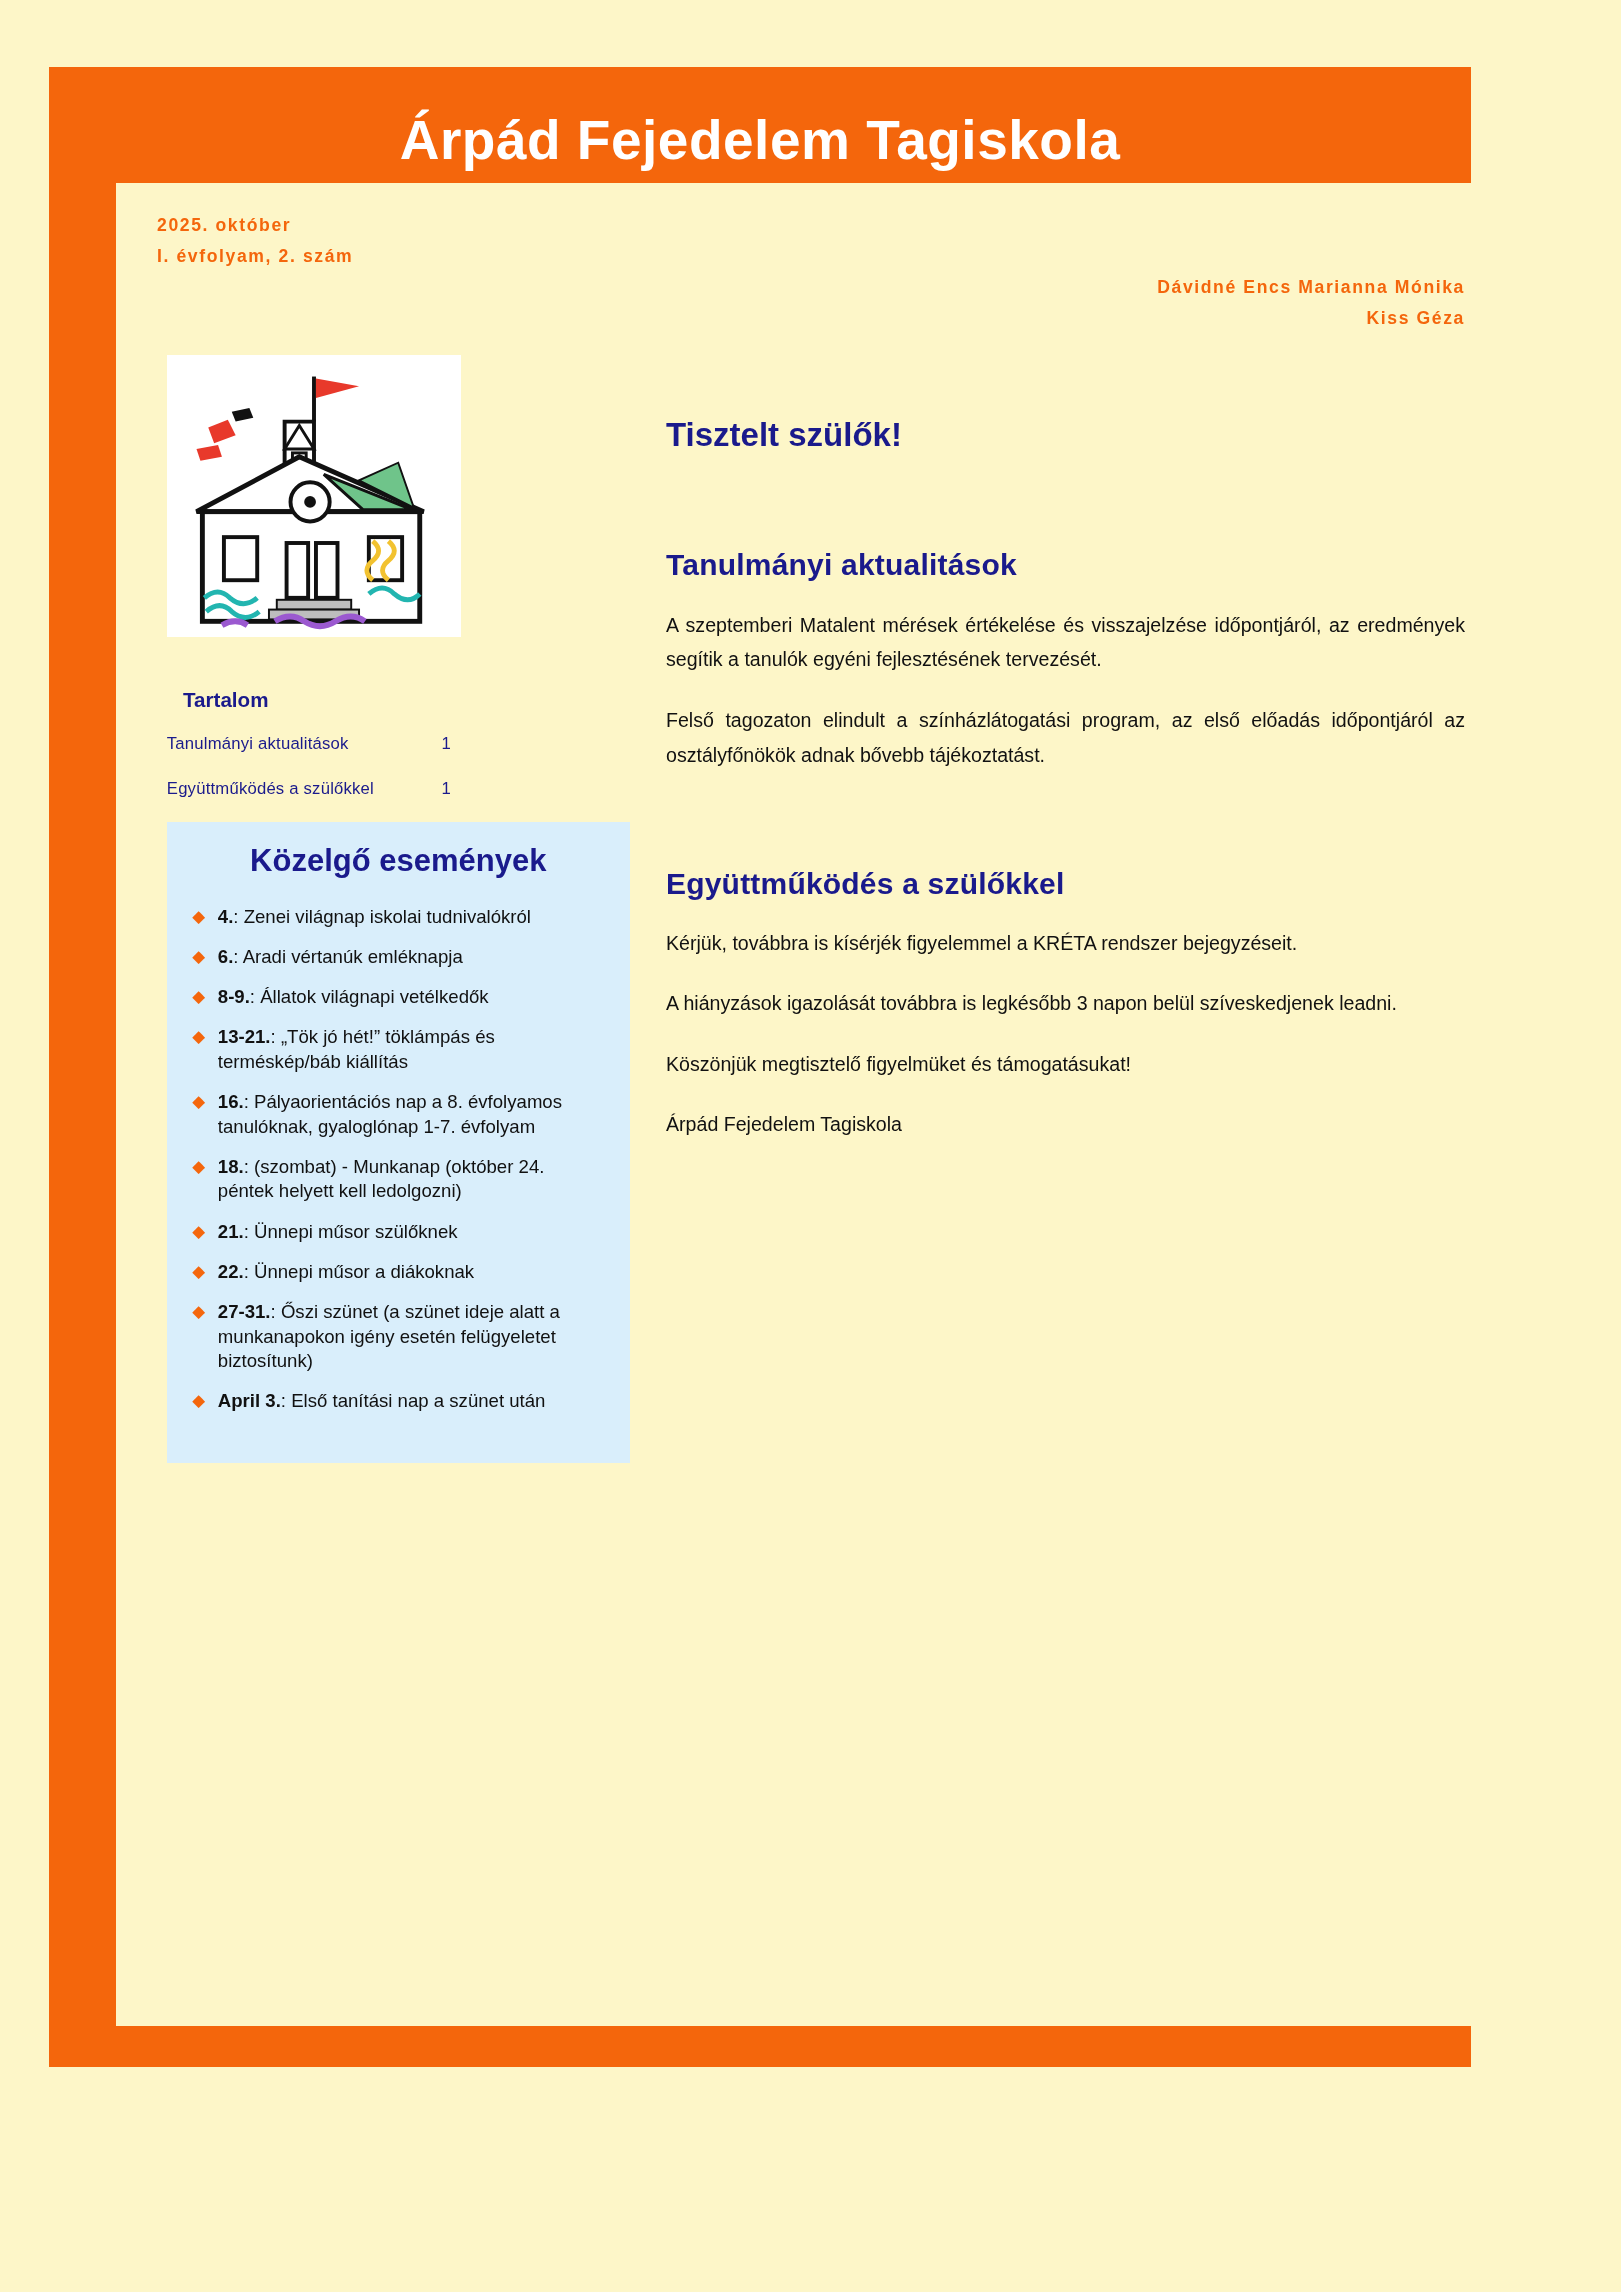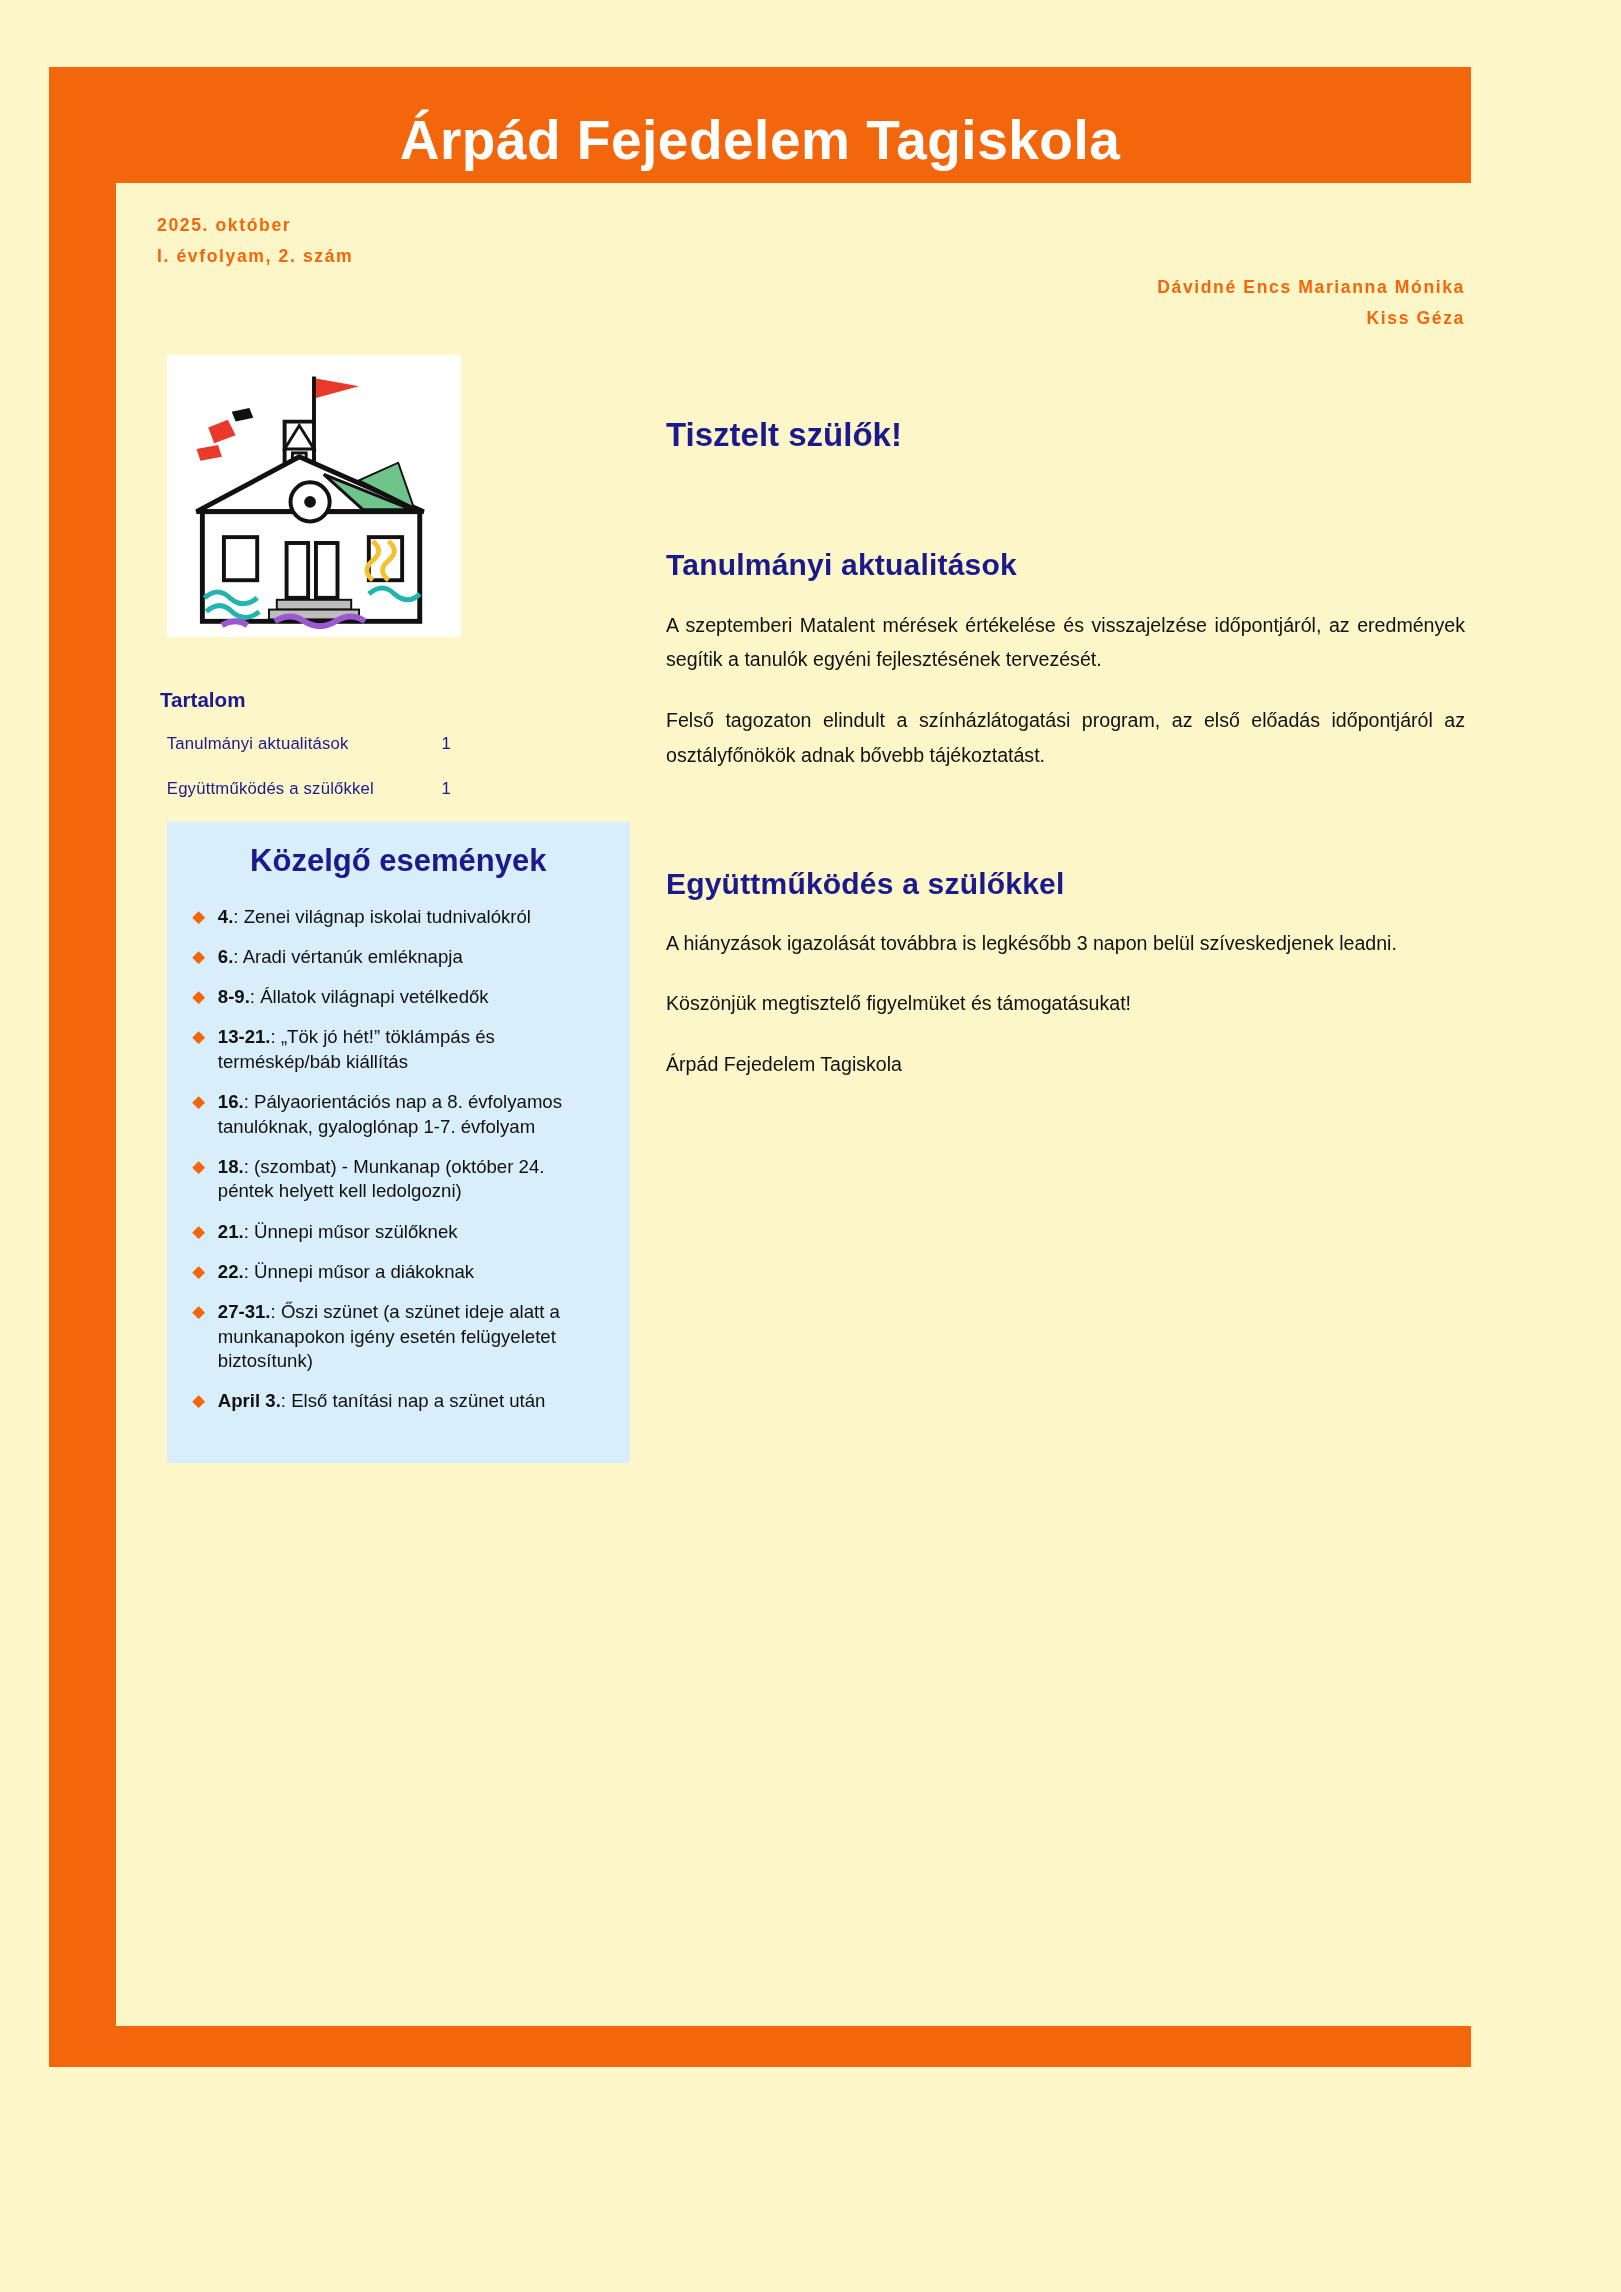--- a/index.html
+++ b/index.html
@@ -75,21 +75,21 @@
   
   .clipart {
     width: 294px;
     height: 282px;
     background: #ffffff;
     margin-left: 9.8px;
   }
 
   .toc-title {
     margin-top: 51px;
-    margin-left: 3px;
+    margin-left: 26px;
     color: #1a1a8c;
     font-size: 20.6px;
     font-weight: bold;
   }
   .toc-list {
     margin-top: 19.6px;
     margin-left: 9.8px;
     width: 323px;
   }
   .toc-row {
@@ -292,20 +292,21 @@
 
         <div class="spacer-lg"></div>
 
         <div class="h-section">Tanulmányi aktualitások</div>
         <div class="para">A szeptemberi Matalent mérések értékelése és visszajelzése időpontjáról, az eredmények segítik a tanulók egyéni fejlesztésének tervezését.</div>
         <div class="para">Felső tagozaton elindult a színházlátogatási program, az első előadás időpontjáról az osztályfőnökök adnak bővebb tájékoztatást.</div>
 
         <div class="spacer-lg"></div>
 
         <div class="h-section">Együttműködés a szülőkkel</div>
+        <div class="para nojust">Kérjük, továbbra is kísérjék figyelemmel a KRÉTA rendszer bejegyzéseit.</div>
         <div class="para nojust">A hiányzások igazolását továbbra is legkésőbb 3 napon belül szíveskedjenek leadni.</div>
         <div class="para nojust">Köszönjük megtisztelő figyelmüket és támogatásukat!</div>
         <div class="para nojust">Árpád Fejedelem Tagiskola</div>
 
       </div>
     </div>
   </div>
 </div>
 
 

